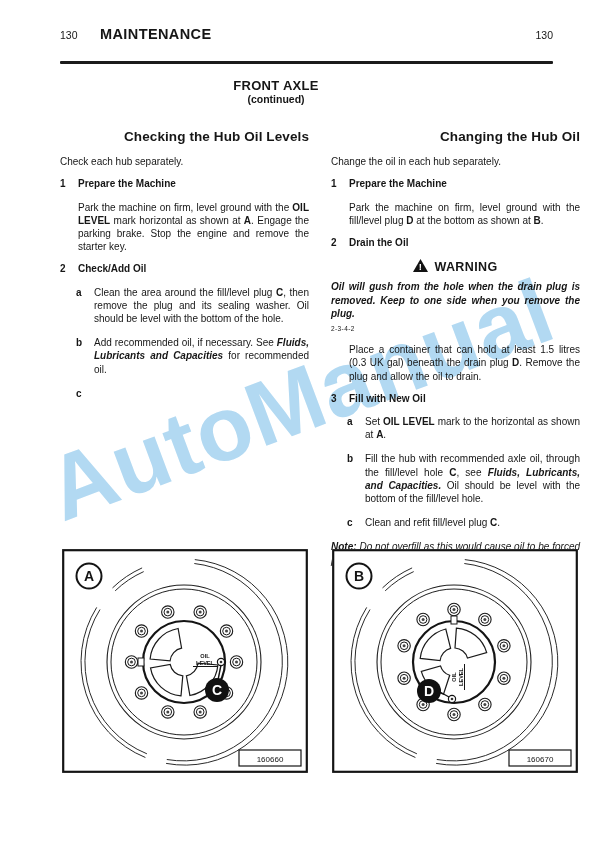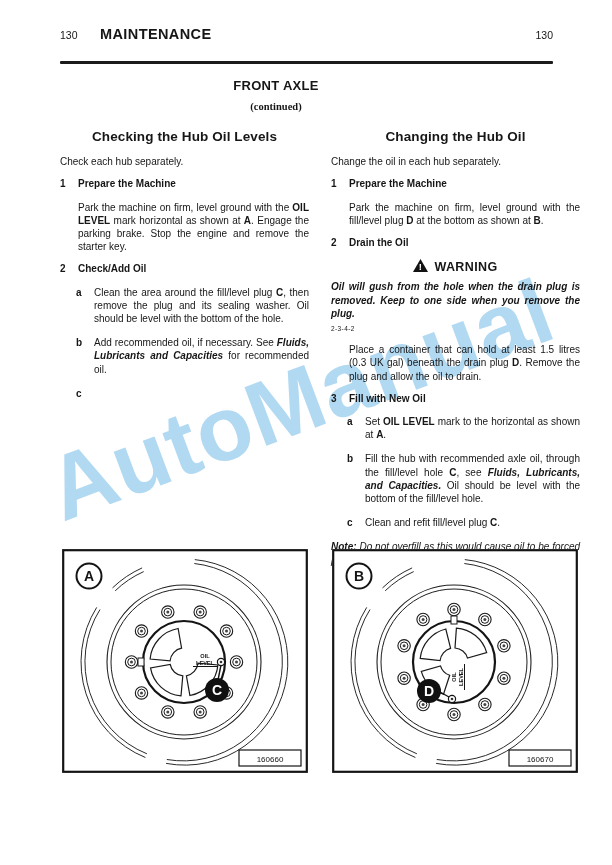--- a/index.html
+++ b/index.html
@@ -16,26 +16,26 @@
   }
   .content{position:relative;z-index:1;}
   
   .header-row{position:absolute;top:26px;left:60px;width:493px;display:flex;align-items:baseline;}
   .pagenum{font-size:10.5px;width:40px;}
   .pagenum.right{text-align:right;}
   .header-title{flex:1;text-align:left;font-size:14.5px;font-weight:bold;letter-spacing:.4px;}
   .rule{position:absolute;top:61px;left:60px;width:493px;height:2.6px;background:#1b1b1b;border-radius:1px;}
   .section-head{position:absolute;top:78px;left:0;width:552px;text-align:center;}
   .section-title{font-size:13px;font-weight:bold;margin:0;letter-spacing:.3px;}
-  .section-subtitle{font-size:10.5px;font-weight:bold;margin:8px;font-family:Liberation Serif, serif;}
+  .section-subtitle{font-size:10.5px;font-weight:bold;margin:0;}
   
   .col{position:absolute;top:130px;width:249px;font-size:10px;line-height:13.2px;text-align:justify;}
   .col-left{left:60px;}
   .col-right{left:331px;}
-  .col-heading{font-size:13.5px;font-weight:bold;margin:0 16px 12px;text-align:center;letter-spacing:.1px;}
+  .col-heading{font-size:13.5px;font-weight:bold;margin:0 0 12px;text-align:right;letter-spacing:.1px;}
   .intro{margin:0 0 9px;}
   .step-head{display:flex;font-weight:bold;margin:0 0 10px;text-align:left;}
   .step-num{width:18px;flex:none;}
   .step-para{margin:0 0 9px 18px;}
   .substeps{margin-top:7px;}
   .substep{display:flex;margin:0 0 11px;}
   .sub-label{flex:none;width:18px;margin-left:16px;font-weight:bold;text-align:left;}
   .sub-text{flex:1;}
   
   .warn-head{display:flex;justify-content:center;align-items:center;gap:6px;font-weight:bold;font-size:12.5px;margin:1px 0 5px;letter-spacing:.4px;}

